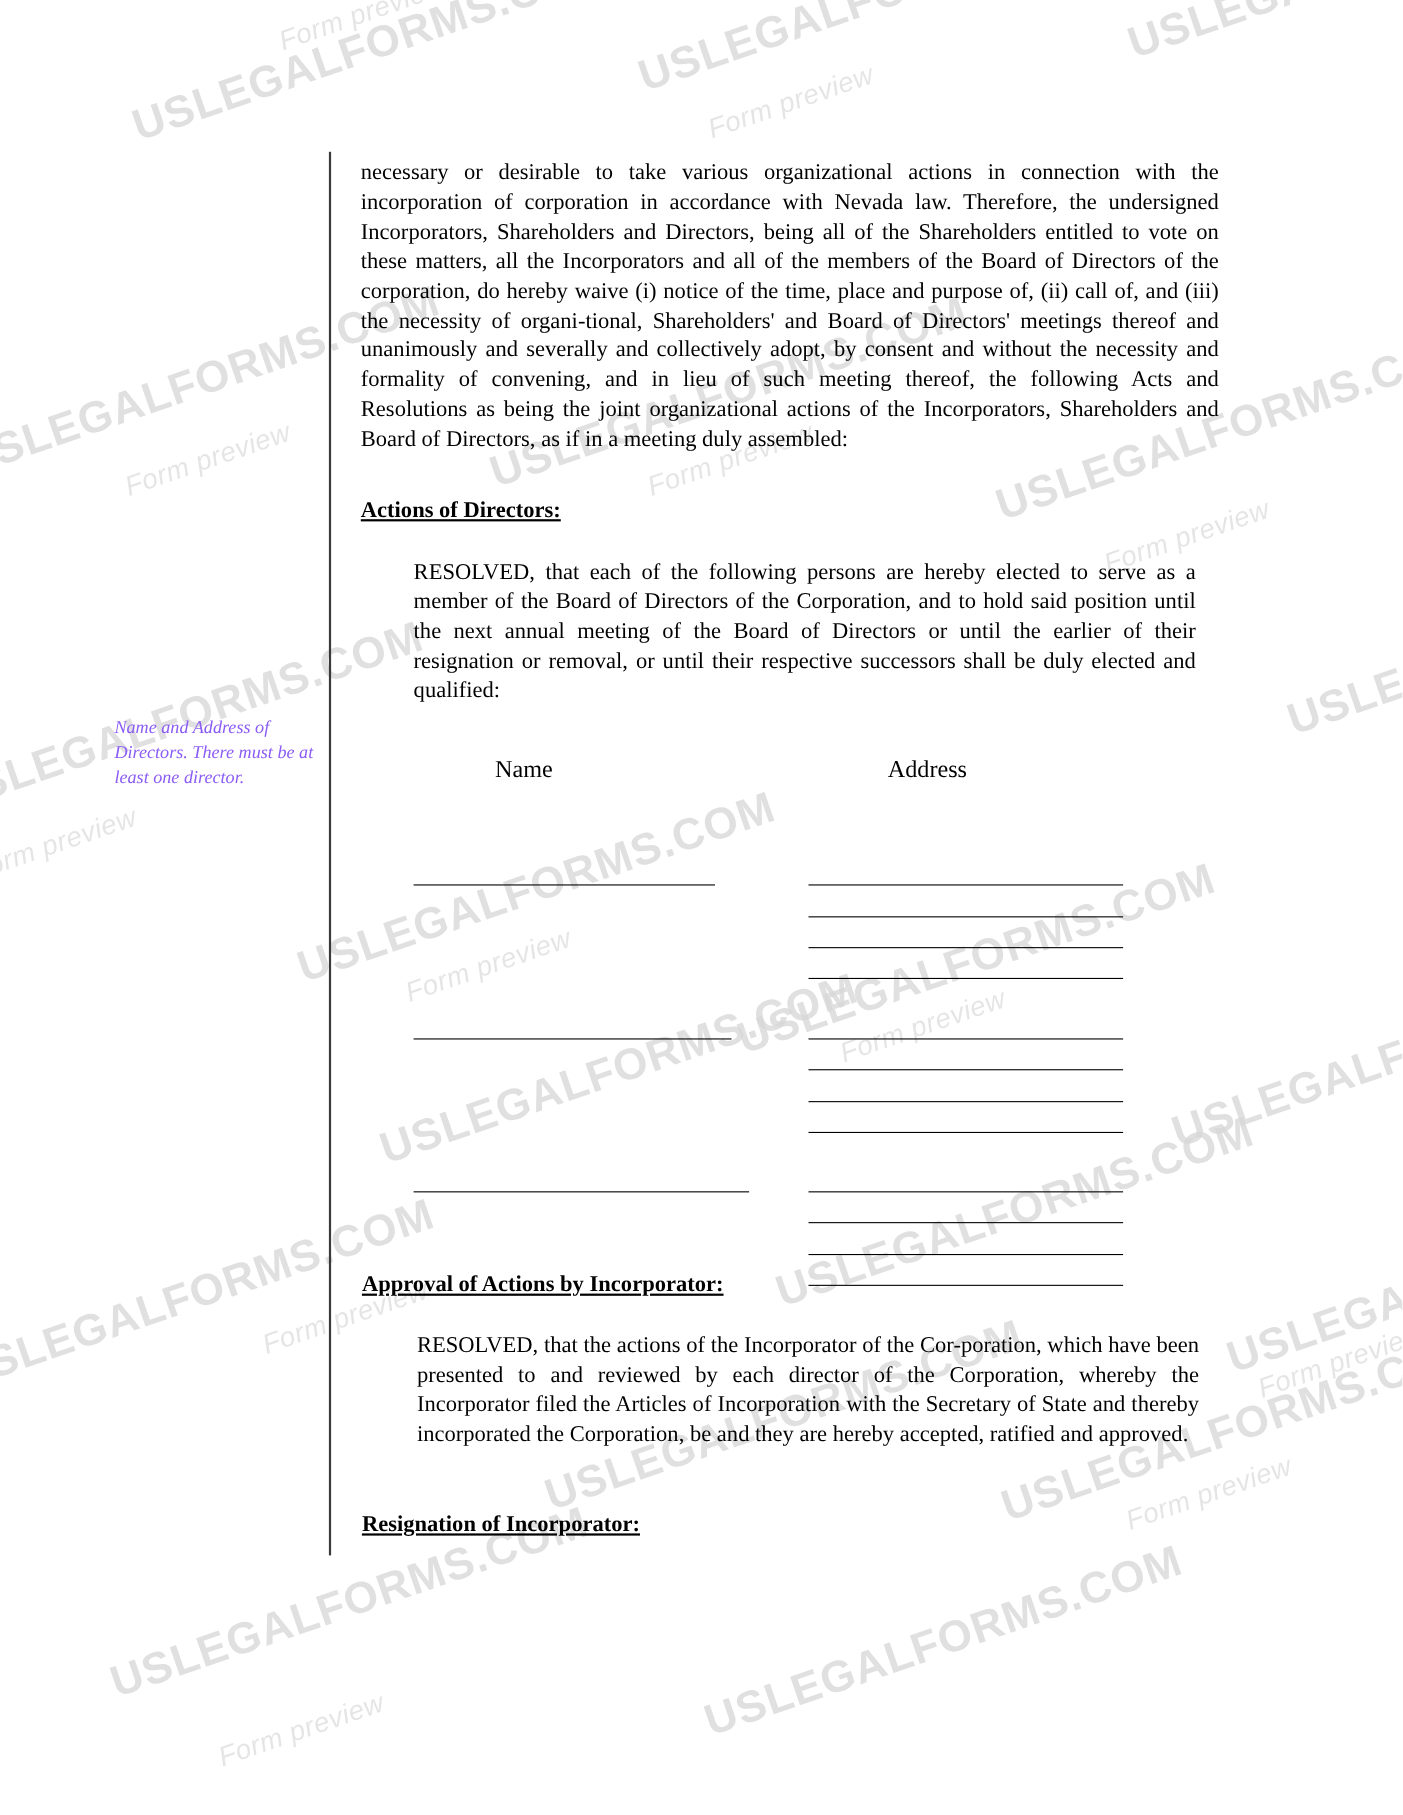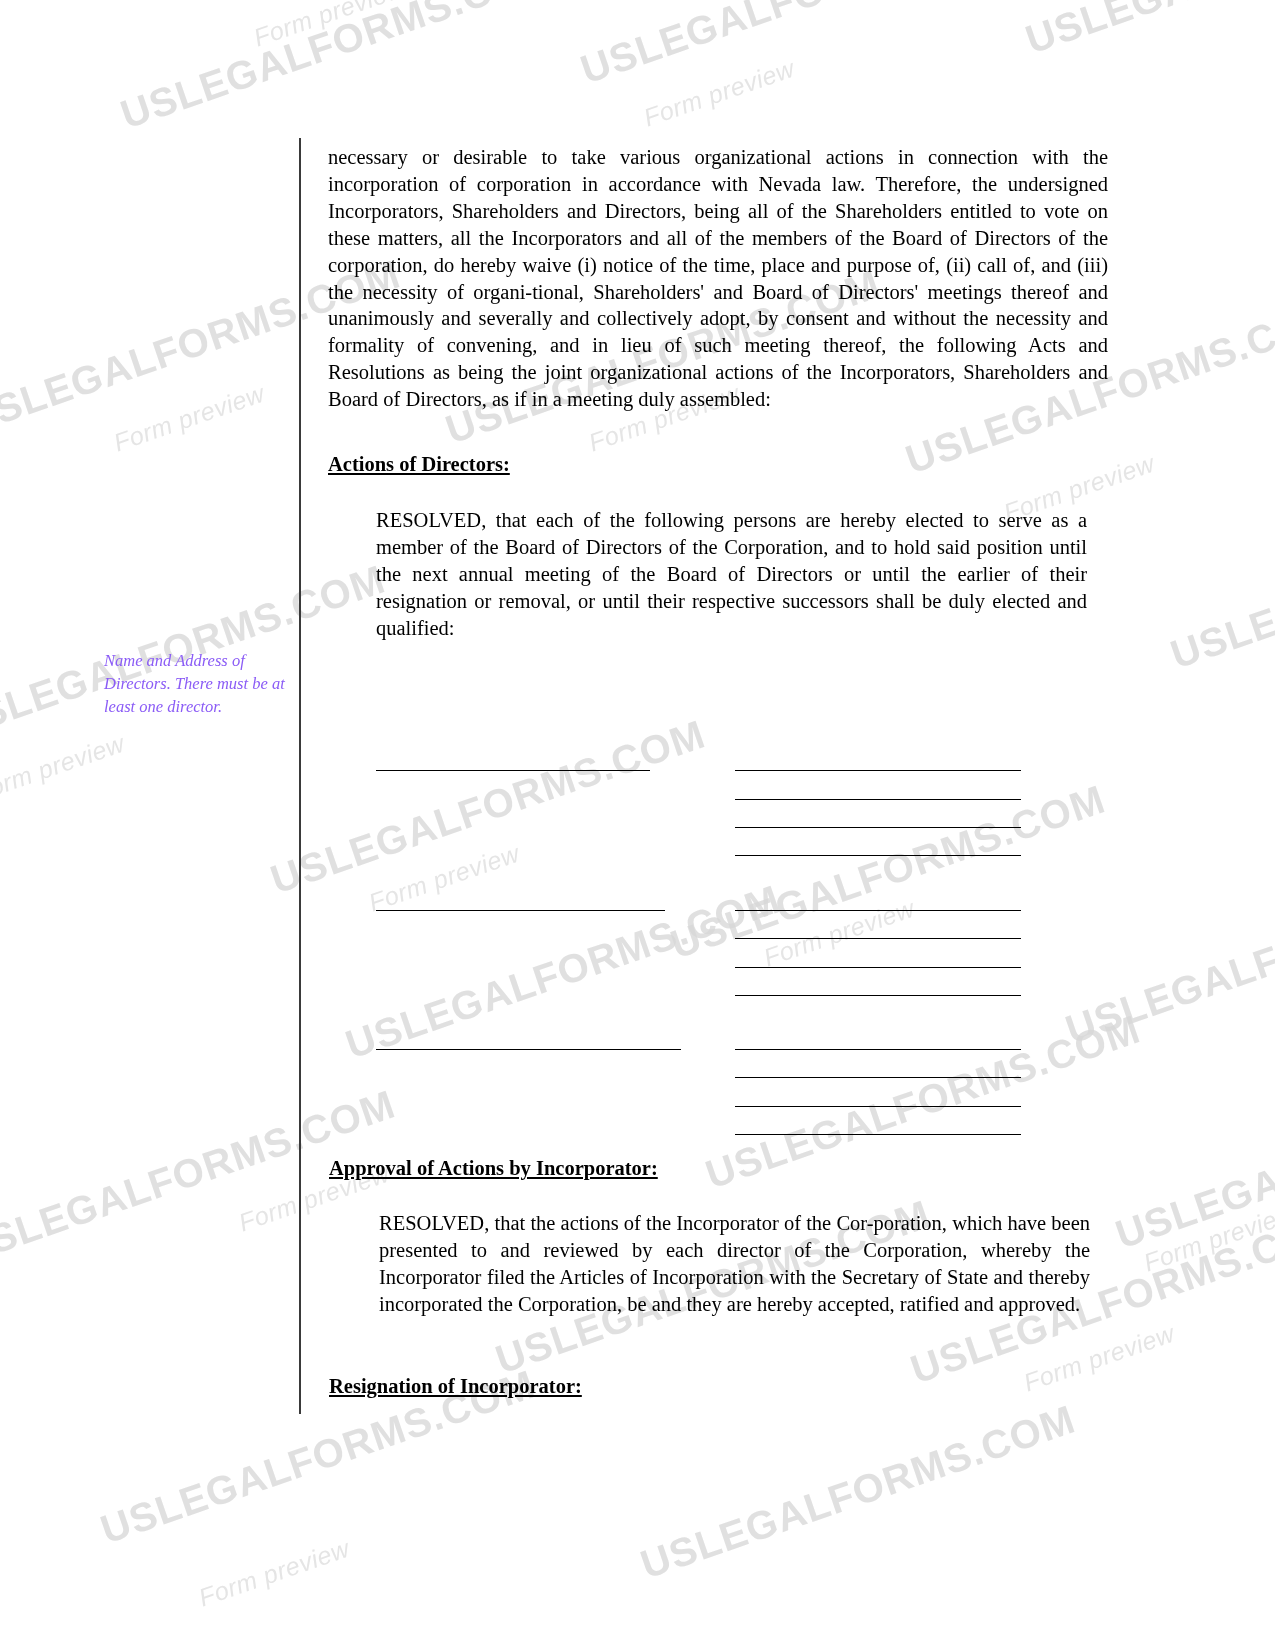--- a/index.html
+++ b/index.html
@@ -218,20 +218,24 @@
 
       <div class="heading">Actions of Directors:</div>
 
       <div class="gap-md"></div>
 
       <p class="para indent">RESOLVED, that each of the following persons are hereby elected to serve as a member of the Board of Directors of the Corporation, and to hold said position until the next annual meeting of the Board of Directors or until the earlier of their resignation or removal, or until their respective successors shall be duly elected and qualified:</p>
     </div>
 
     <div class="sig-block">
 
+      <div class="col-headers">
+        <div class="col-head name">Name</div>
+        <div class="col-head addr">Address</div>
+      </div>
 
       <div class="lines-area">
 
         <div class="rule" style="left:66px;  top:84px;  width:274px;"></div>
         <div class="rule" style="left:425px; top:84px;  width:286px;"></div>
         <div class="rule" style="left:425px; top:113px; width:286px;"></div>
         <div class="rule" style="left:425px; top:141px; width:286px;"></div>
         <div class="rule" style="left:425px; top:169px; width:286px;"></div>
 
         <div class="rule" style="left:66px;  top:224px; width:289px;"></div>

